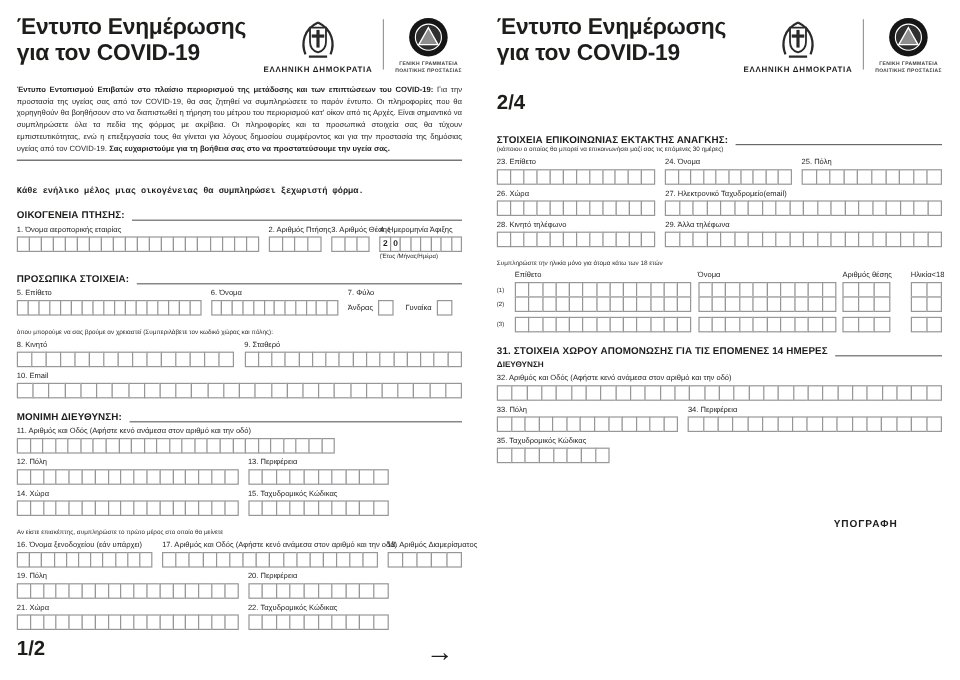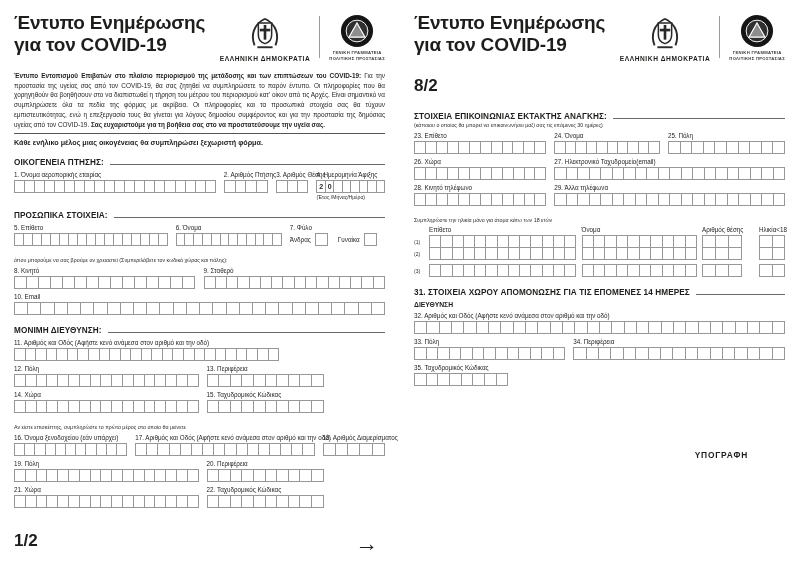--- a/index.html
+++ b/index.html
@@ -14,25 +14,25 @@
   .ptitle{font-size:19px;font-weight:700;line-height:1.16;letter-spacing:-0.2px;}
   .logos{display:flex;align-items:flex-start;gap:9px;padding-top:2px;}
   .logo{display:flex;flex-direction:column;align-items:center;}
   .repcap{font-size:6.6px;font-weight:700;letter-spacing:.6px;margin-top:3px;white-space:nowrap;}
   .civcap{font-size:4.2px;font-weight:700;letter-spacing:.3px;margin-top:2px;text-align:center;line-height:1.35;color:#3a3a3a;white-space:nowrap;}
   .logodiv{width:1px;background:#9a9a9a;height:42px;margin-top:2px;}
 
   .intro{margin:9px 0 0 0;font-size:6.4px;line-height:1.52;text-align:justify;}
   .b{font-weight:700;}
   .hr{border-bottom:1px solid #555;margin-top:4px;}
-  .famnote{font-size:7.2px;font-weight:700;margin-top:4px;}
+  .famnote{font-size:7.2px;font-weight:700;margin-top:22px;font-family:Liberation Mono, monospace;}
 
   
   .sec{margin-top:11px;}
-  .sectitle{display:flex;align-items:center;gap:6px;}
+  .sectitle{display:flex;align-items:flex-end;gap:6px;}
   .stext{font-size:8.2px;font-weight:700;white-space:nowrap;letter-spacing:.1px;}
   .sline{flex:1;border-bottom:1px solid #6a6a6a;height:0;margin-top:3px;}
   .subtext{font-size:5.3px;color:#2a2a2a;margin-top:1px;}
   .subhead{font-size:6.8px;font-weight:700;margin-top:4px;}
   .frow{display:flex;gap:8px;margin-top:4px;align-items:flex-start;}
   .field{min-width:0;}
   .flabel{font-size:6.3px;margin-bottom:2px;white-space:nowrap;}
   .boxes{display:flex;width:100%;}
   .cell{flex:1 1 0;min-width:0;height:11px;border:1px solid #979797;margin-left:-1px;background:#fff;
         font-size:7px;font-weight:700;line-height:11px;text-align:center;}
@@ -45,21 +45,21 @@
   
   .t30{margin-top:3px;}
   .trow{display:flex;gap:5px;align-items:flex-end;}
   .thead{margin-bottom:2px;}
   .rnum{flex:0 0 10px;font-size:5px;line-height:11px;color:#2a2a2a;}
   .thlabel{font-size:6.3px;white-space:nowrap;}
 
   .pagenum{position:absolute;left:14px;bottom:16px;font-size:17px;font-weight:700;}
   .p2num{font-size:17px;font-weight:700;margin-top:14px;}
   .nextarrow{position:absolute;right:22px;bottom:12px;font-size:23px;font-weight:700;line-height:1;cursor:pointer;}
-  .signature{position:absolute;top:450px;right:52px;font-size:8.4px;font-weight:700;letter-spacing:.8px;}
+  .signature{position:absolute;top:431px;right:52px;font-size:8.4px;font-weight:700;letter-spacing:.8px;}
 </style>
 </head>
 <body>
 
 <div class="sheet">
 
   <div class="page page1">
     <div class="phead">
       <div class="ptitle">
         <div>Έντυπο Ενημέρωσης</div>
@@ -581,21 +581,21 @@
             <path d="M18 9.5 L26.5 24.5 H9.5 Z" fill="#8d8d8d" stroke="#ffffff" stroke-width="1.2"></path>
           </svg>
           <div class="civcap">
             <div>ΓΕΝΙΚΗ ΓΡΑΜΜΑΤΕΙΑ</div>
             <div>ΠΟΛΙΤΙΚΗΣ ΠΡΟΣΤΑΣΙΑΣ</div>
           </div>
         </div>
       </div>
     </div>
 
-    <div class="p2num">8/2</div>
+    <div class="p2num">2/4</div>
 
     <div id="p2sections" style="margin-top:16px;">
         <section class="sec">
           <div class="sectitle">
             <span class="stext">ΣΤΟΙΧΕΙΑ ΕΠΙΚΟΙΝΩΝΙΑΣ ΕΚΤΑΚΤΗΣ ΑΝΑΓΚΗΣ:</span>
             <span class="sline"></span>
           </div>
           <div class="subtext">(κάποιου ο οποίος θα μπορεί να επικοινωνήσει μαζί σας τις επόμενες 30 ημέρες)</div>
           <div class="frow">
             <div class="field" style="flex: 35 1 0px;">

